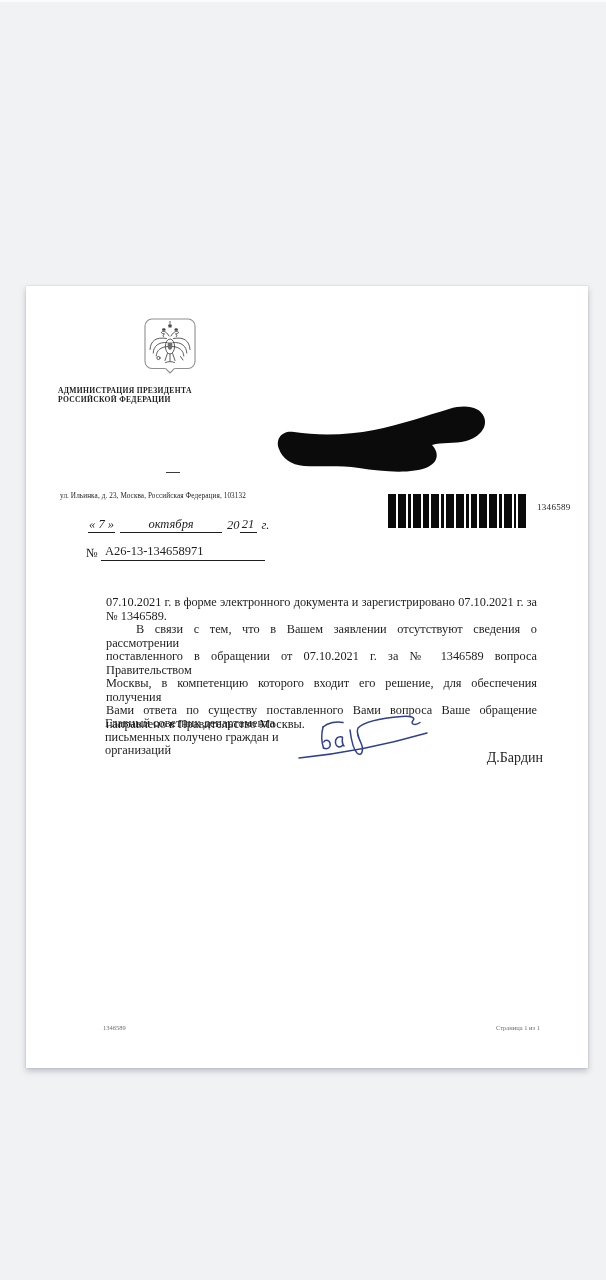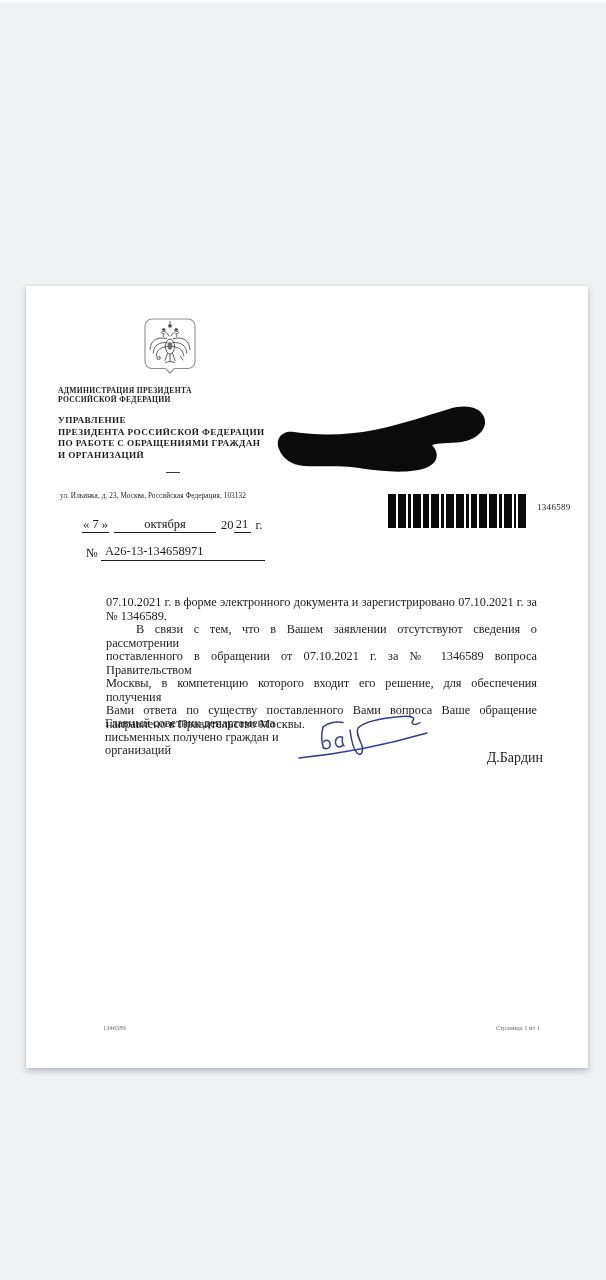--- a/index.html
+++ b/index.html
@@ -27,21 +27,21 @@
 
   
   .redaction { position: absolute; left: 248px; top: 110px; width: 218px; height: 94px; }
 
   
   .barcode { position: absolute; left: 362px; top: 208px; height: 34px; display: flex; align-items: stretch; }
   .barcode .bar { background: #0a0a0a; margin-right: 2px; }
   .barcode-number { position: absolute; left: 511px; top: 216px; font-size: 9px; letter-spacing: 0.3px; }
 
   
-  .date-row { position: absolute; left: 56px; top: 231px; height: 16px; font-size: 12.5px; white-space: nowrap; }
+  .date-row { position: absolute; left: 62px; top: 231px; height: 16px; font-size: 12.5px; white-space: nowrap; font-style: italic; }
   .date-row .seg { display: inline-block; vertical-align: bottom; }
   .u { border-bottom: 1px solid #1d1d1d; }
   .day-box { width: 27px; text-align: center; }
   .gap5 { display: inline-block; width: 5px; }
   .month-box { width: 102px; text-align: center; }
   .year-box { width: 17px; text-align: center; }
   .era { padding-left: 5px; }
   .num-row { position: absolute; left: 60px; top: 258px; height: 17px; font-size: 12.5px; white-space: nowrap; }
   .num-row .label { display: inline-block; vertical-align: bottom; margin-right: 3px; }
   .num-row .value { display: inline-block; vertical-align: bottom; width: 164px; height: 17px; padding-left: 4px; }
@@ -91,26 +91,20 @@
         <path d="M24.4,36.5 L22,43.5 M27,37.3 V44 M29.6,36.5 L32,43.5"></path>
         <path d="M22.5,45.5 C25.5,44.3 28.5,44.3 31.5,45.5"></path>
         <circle cx="15.5" cy="41" r="1.6"></circle>
         <path d="M37.5,39.5 l2.5,3.5"></path>
       </g>
     </svg>
 
     <div class="lh-col org-parent">
       <div>АДМИНИСТРАЦИЯ ПРЕЗИДЕНТА</div>
       <div>РОССИЙСКОЙ ФЕДЕРАЦИИ</div>
-    </div>
-    <div class="lh-col org-name">
-      <div>УПРАВЛЕНИЕ</div>
-      <div>ПРЕЗИДЕНТА РОССИЙСКОЙ ФЕДЕРАЦИИ</div>
-      <div>ПО РАБОТЕ С ОБРАЩЕНИЯМИ ГРАЖДАН</div>
-      <div>И ОРГАНИЗАЦИЙ</div>
     </div>
     <div class="lh-dash"></div>
     <div class="address">ул. Ильинка, д. 23, Москва, Российская Федерация, 103132</div>
 
     <svg class="redaction" viewBox="0 0 218 92">
       <path d="M 5,52 C 1,42 8,33 20,35 C 45,39 75,38 100,33 C 125,28 155,18 175,12
                C 192,7 206,10 210,20 C 214,30 206,40 192,44 C 180,47 168,45 158,48
                C 164,54 166,64 154,70 C 138,77 110,75 85,71 C 65,68 45,70 30,69
                C 17,68 8,61 5,52 Z" fill="#0b0b0b"></path>
     </svg>

